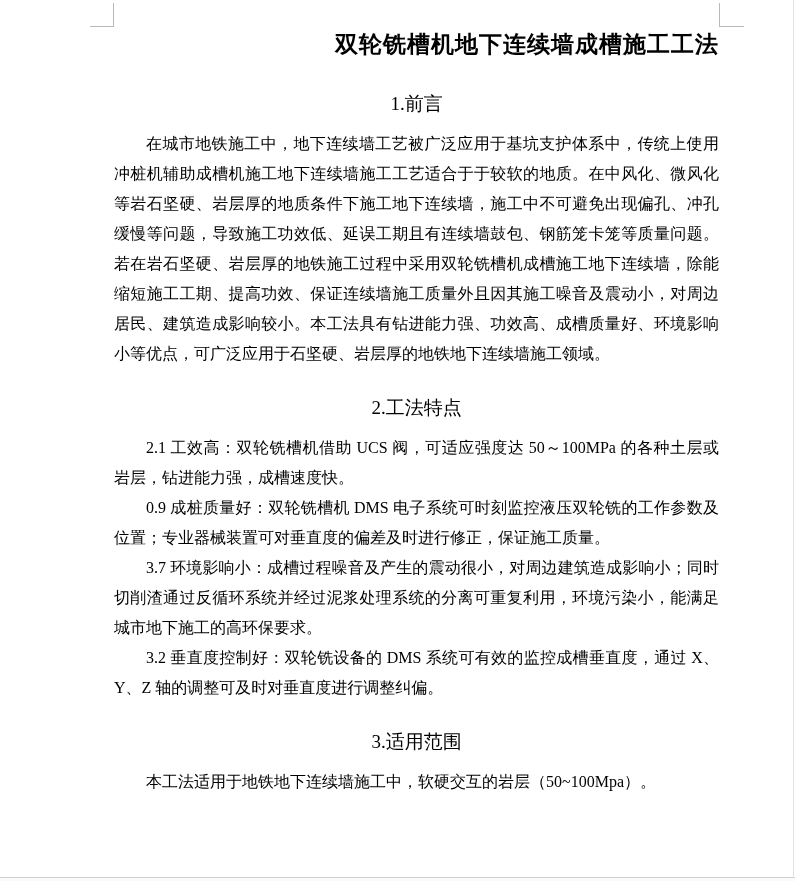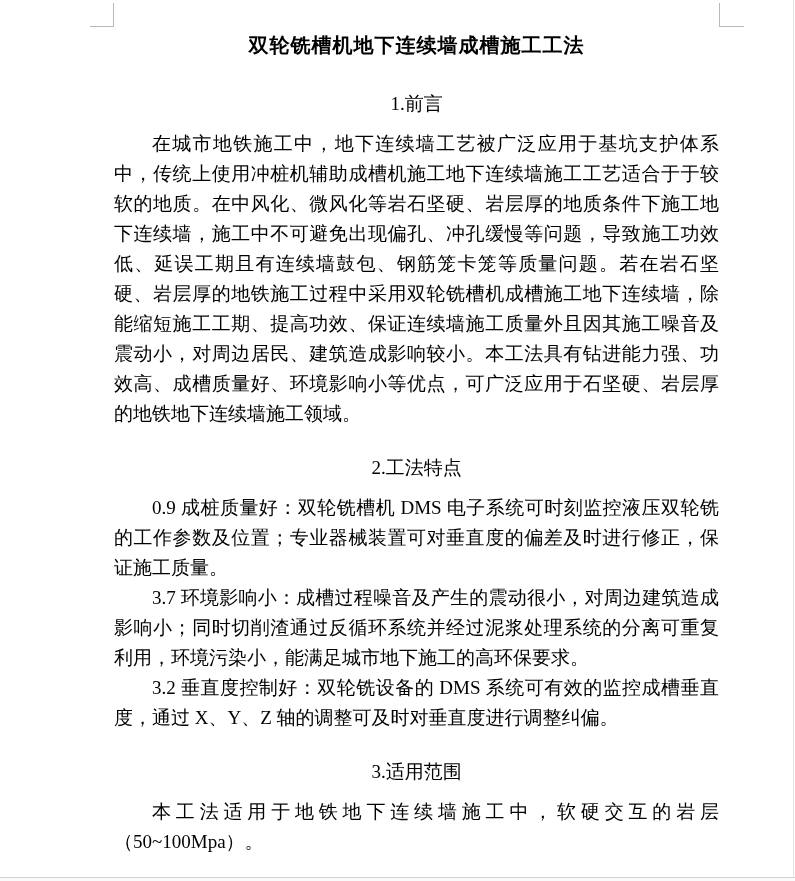--- a/index.html
+++ b/index.html
@@ -36,39 +36,39 @@
     position: absolute; left: 0; top: 878px; width: 795px; height: 3px;
     background: #fafafa;
   }
   .text-area {
     position: absolute;
     left: 114px;
     top: 27px;
     width: 605px;
   }
   .doc-title {
-    font-size: 20px;
+    font-size: 23px;
     font-weight: bold;
     line-height: 36px;
-    text-align: center;
+    text-align: right;
     letter-spacing: 1px;
     margin: 0 0 28px 0;
   }
   h2.section-heading {
     font-size: 19px;
     font-weight: normal;
     line-height: 26px;
     text-align: center;
     margin: 0 0 12px 0;
   }
   h2.section-heading.spaced {
     margin-top: 26px;
   }
   p.body-para {
-    font-size: 19px;
+    font-size: 16px;
     line-height: 30px;
     text-align: justify;
     text-indent: 2em;
     margin: 0;
   }
 </style>
 </head>
 <body>
 
 <div class="page">
@@ -82,20 +82,21 @@
   <div class="below-page"></div>
 
   <div class="text-area">
 
     <div class="doc-title">双轮铣槽机地下连续墙成槽施工工法</div>
 
     <h2 class="section-heading">1.前言</h2>
     <p class="body-para">在城市地铁施工中，地下连续墙工艺被广泛应用于基坑支护体系中，传统上使用冲桩机辅助成槽机施工地下连续墙施工工艺适合于于较软的地质。在中风化、微风化等岩石坚硬、岩层厚的地质条件下施工地下连续墙，施工中不可避免出现偏孔、冲孔缓慢等问题，导致施工功效低、延误工期且有连续墙鼓包、钢筋笼卡笼等质量问题。若在岩石坚硬、岩层厚的地铁施工过程中采用双轮铣槽机成槽施工地下连续墙，除能缩短施工工期、提高功效、保证连续墙施工质量外且因其施工噪音及震动小，对周边居民、建筑造成影响较小。本工法具有钻进能力强、功效高、成槽质量好、环境影响小等优点，可广泛应用于石坚硬、岩层厚的地铁地下连续墙施工领域。</p>
 
     <h2 class="section-heading spaced">2.工法特点</h2>
+    <p class="body-para">2.1 工效高：双轮铣槽机借助 UCS 阀，可适应强度达 50～100MPa 的各种土层或岩层，钻进能力强，成槽速度快。</p>
     <p class="body-para">0.9 成桩质量好：双轮铣槽机 DMS 电子系统可时刻监控液压双轮铣的工作参数及位置；专业器械装置可对垂直度的偏差及时进行修正，保证施工质量。</p>
     <p class="body-para">3.7 环境影响小：成槽过程噪音及产生的震动很小，对周边建筑造成影响小；同时切削渣通过反循环系统并经过泥浆处理系统的分离可重复利用，环境污染小，能满足城市地下施工的高环保要求。</p>
     <p class="body-para">3.2 垂直度控制好：双轮铣设备的 DMS 系统可有效的监控成槽垂直度，通过 X、Y、Z 轴的调整可及时对垂直度进行调整纠偏。</p>
 
     <h2 class="section-heading spaced">3.适用范围</h2>
     <p class="body-para">本工法适用于地铁地下连续墙施工中，软硬交互的岩层（50~100Mpa）。</p>
 
   </div>
 </div>
 

